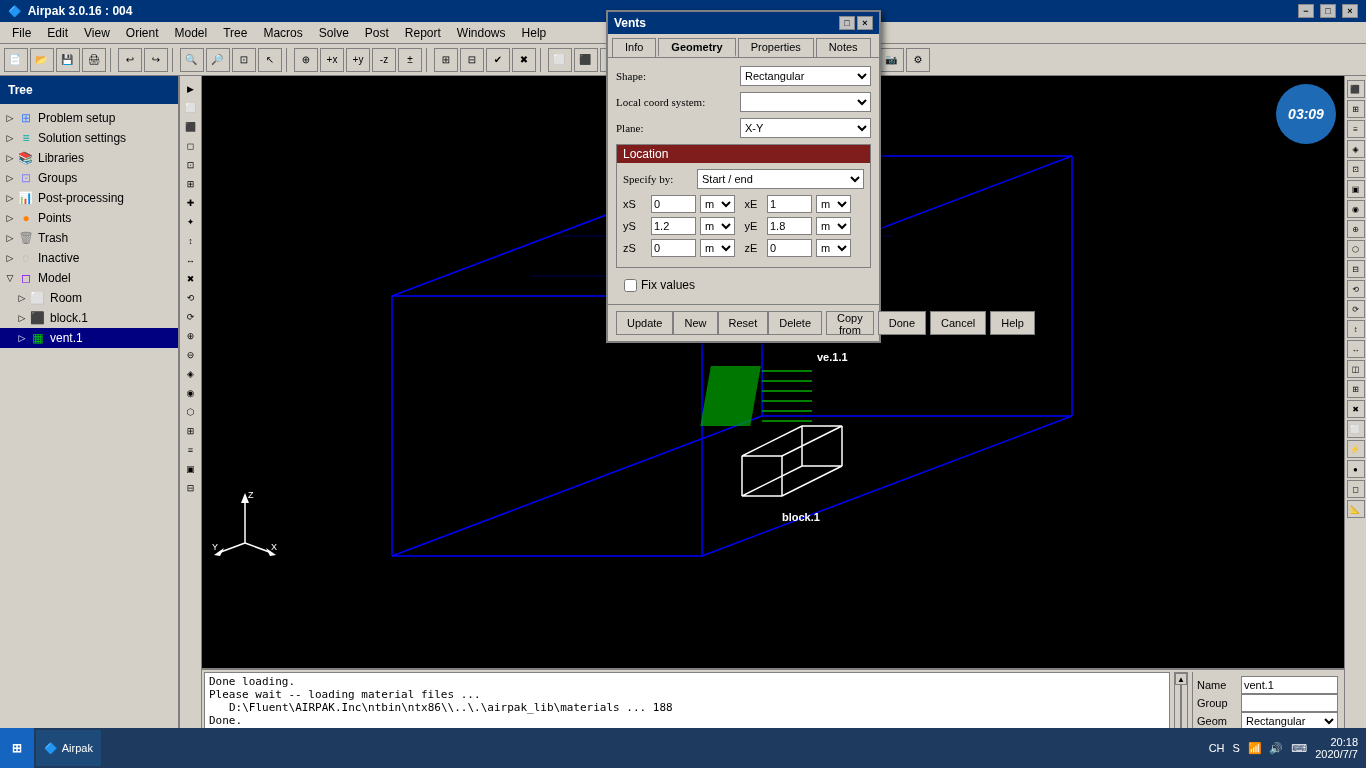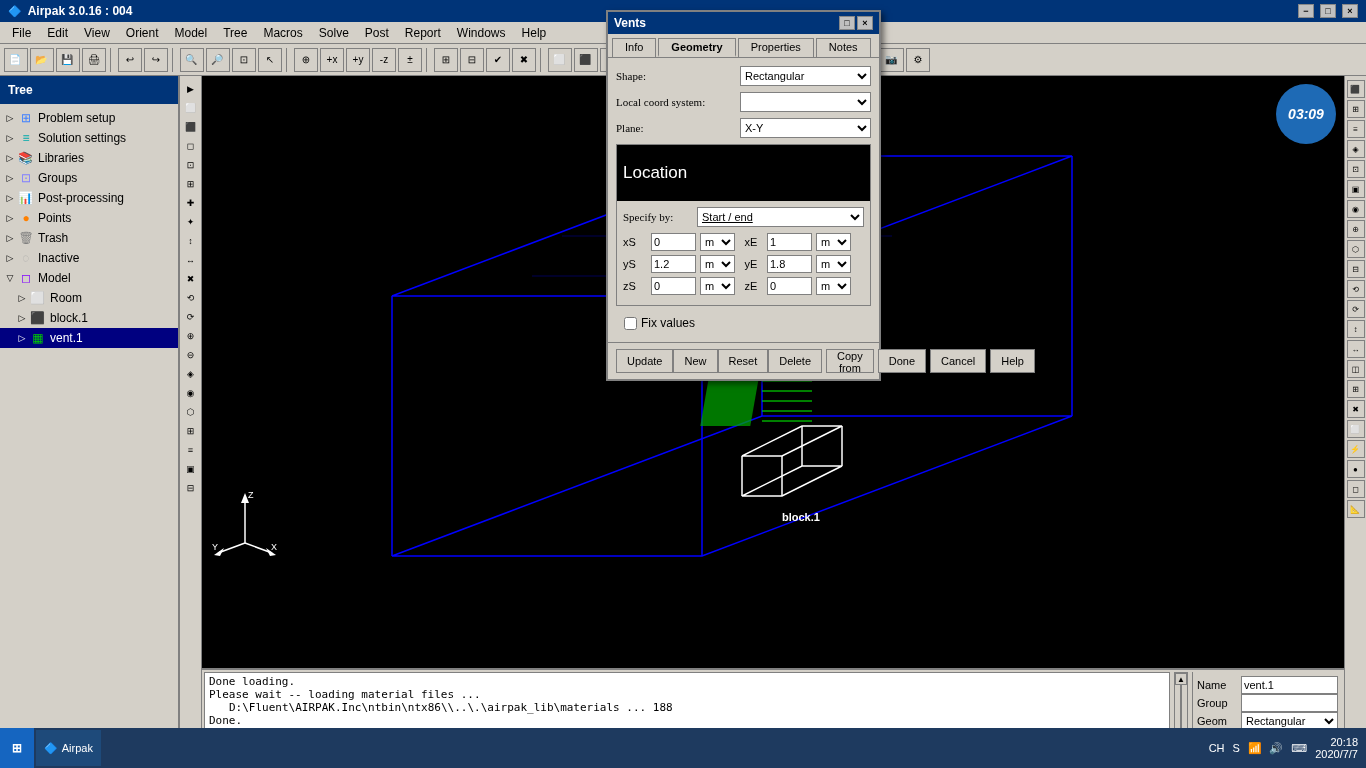--- a/index.html
+++ b/index.html
@@ -285,24 +285,24 @@
       background: white;
       font-size: 11px;
       flex: 1;
     }
 
     .vents-section-box {
       border: 1px solid #808080;
       margin-bottom: 6px;
     }
     .vents-section-header {
-      background: #000000;
+      background: #7f1d1d;
       color: white;
-      padding: 18px 6px;
-      font-size: 17px;
+      padding: 2px 6px;
+      font-size: 12px;
     }
     .vents-section-body {
       padding: 6px;
     }
 
     .coord-row {
       display: flex;
       align-items: center;
       margin-bottom: 4px;
       gap: 4px;
@@ -819,21 +819,21 @@
     </div>
 
     <div class="vents-section-box">
       <div class="vents-section-header">
         <span>Location</span>
       </div>
       <div class="vents-section-body">
 
         <div class="vents-specify-row">
           <span class="vents-label" style="width:70px;">Specify by:</span>
-          <select class="vents-dropdown" style="width:110px;text-decoration:underline;">
+          <select class="vents-dropdown" style="width:110px;">
             <option>Start / end</option>
             <option>Center / size</option>
           </select>
         </div>
 
         <div class="coord-row">
           <span class="coord-label">xS</span>
           <input class="coord-input" value="0" style="width: 45px;">
           <select class="coord-unit" style="width:35px;"><option>m</option></select>
           <span class="coord-mid">xE</span>

